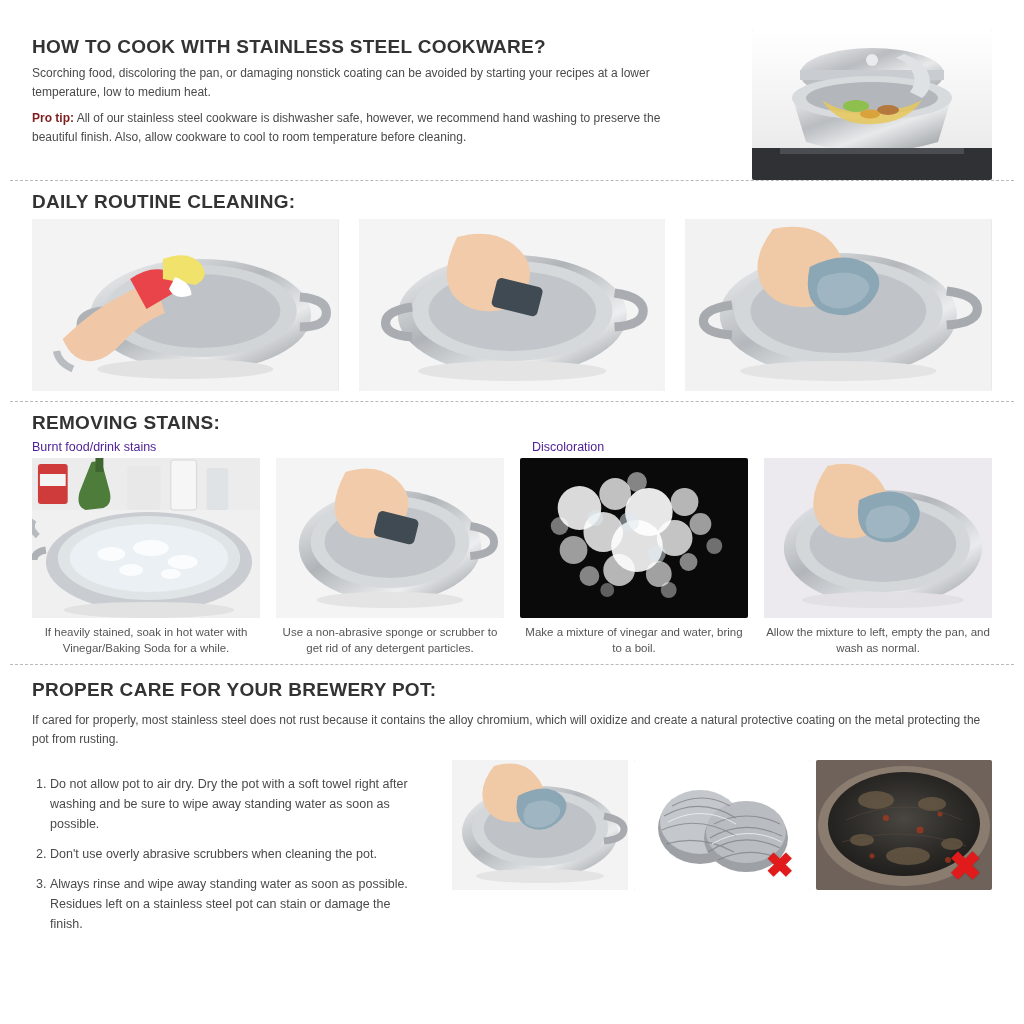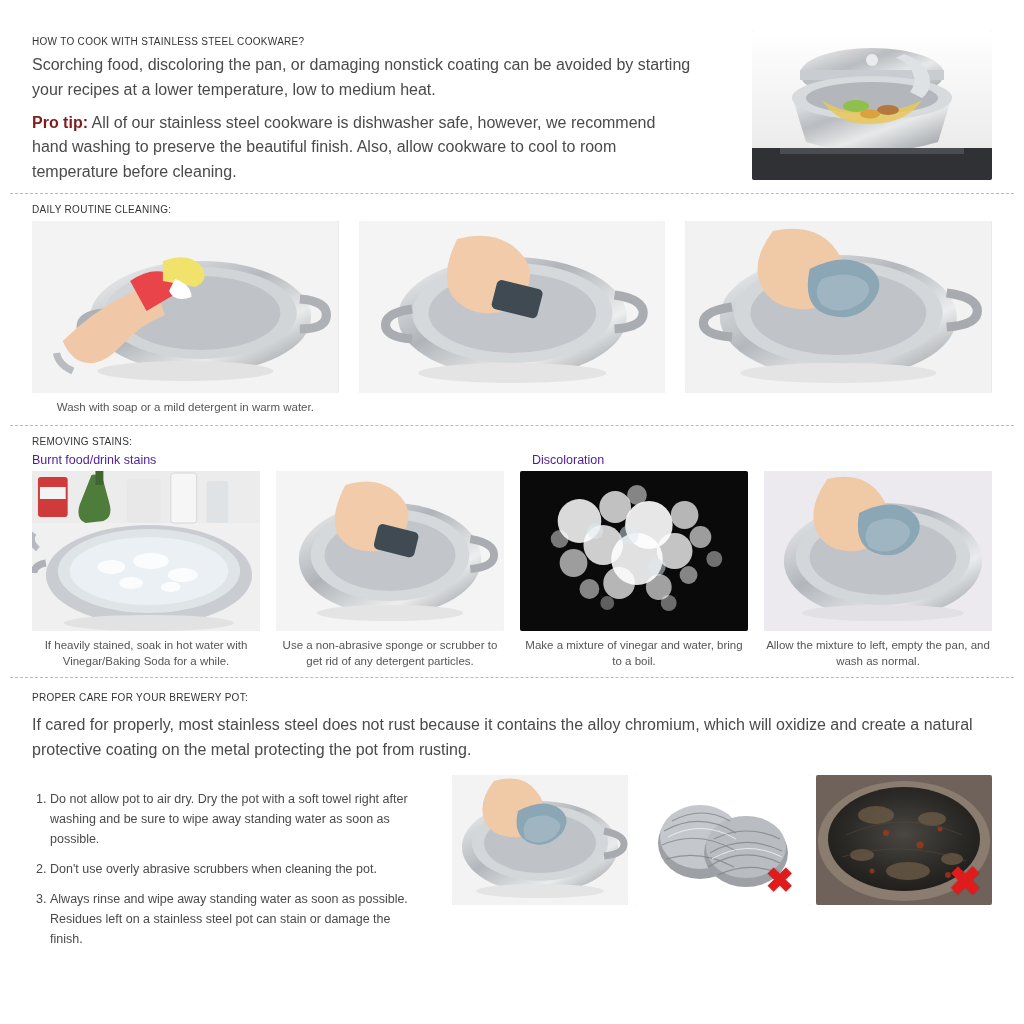--- a/index.html
+++ b/index.html
@@ -15,29 +15,29 @@
     width: 1024px; height: 1024px;
     background: #ffffff;
     overflow: hidden;
   }
   .divider {
     border-top: 1px dashed #b9b9b9;
     margin: 0 10px;
   }
   .section { padding: 0 32px; }
   h2.sec-title {
-    font-size: 10px;
-    font-weight: normal;
+    font-size: 19px;
+    font-weight: bold;
     letter-spacing: .3px;
     color: #333;
     margin: 10px 0 6px 0;
     text-transform: uppercase;
   }
   p.body-text {
-    font-size: 16px;
+    font-size: 12px;
     line-height: 1.55;
     color: #4a4a4a;
     margin: 0 0 8px 0;
     max-width: 660px;
   }
   p.body-text b { color: #7f1d1d; }
   .caption {
     font-size: 11.5px;
     line-height: 1.4;
     color: #555;
@@ -163,21 +163,20 @@
             <ellipse cx="165" cy="92" rx="78" ry="37" fill="#bfc3c7"></ellipse>
             <path d="M262 78 q26 2 26 16 q0 14 -26 14" stroke="#aeb2b6" stroke-width="9" fill="none"></path>
             <path d="M70 92 q-22 2 -22 14 q0 12 22 14" stroke="#aeb2b6" stroke-width="9" fill="none"></path>
             <path d="M30 120 q30 -30 62 -46 q18 -10 30 -6 l8 26 q-24 10 -42 30 q-14 16 -28 18 q-20 2 -30 -22z" fill="#f0c8a8"></path>
             <path d="M96 60 q22 -16 42 -6 q10 6 4 18 l-30 18 z" fill="#e8444a"></path>
             <path d="M128 40 q26 -10 38 6 q8 12 -6 20 l-32 -6z" fill="#f0e26a"></path>
             <path d="M140 58 q16 6 16 18 q-16 6 -22 -6z" fill="#ffffff"></path>
             <ellipse cx="150" cy="150" rx="86" ry="10" fill="#e2e2e2"></ellipse>
           </svg>
         </div>
-        <div class="caption">Wash with soap or a mild detergent in warm water.</div>
       </div>
 
       <div class="cell">
         <div class="photo">
           <svg viewBox="0 0 300 172" preserveAspectRatio="none" aria-hidden="true">
             <defs>
               <linearGradient id="st2" x1="0" y1="0" x2="1" y2="1">
                 <stop offset="0%" stop-color="#f6f7f8"></stop>
                   <stop offset="40%" stop-color="#b0b4b8"></stop>
                 <stop offset="72%" stop-color="#eceeef"></stop>

